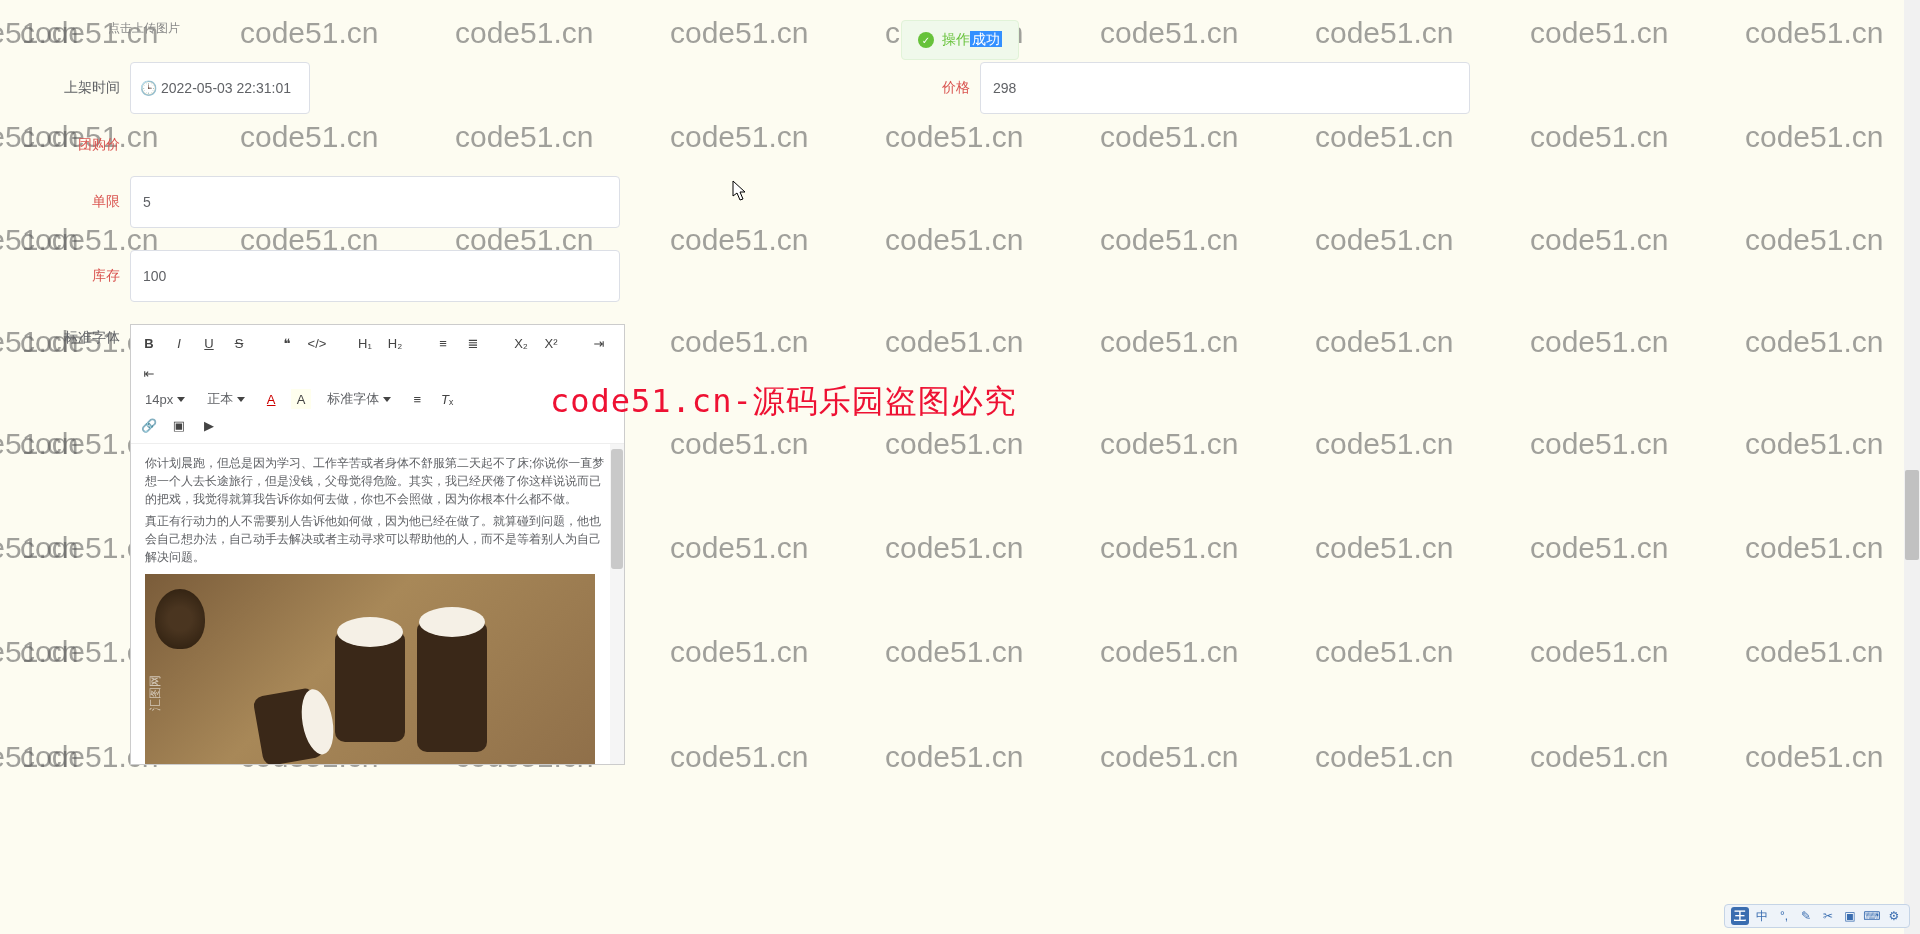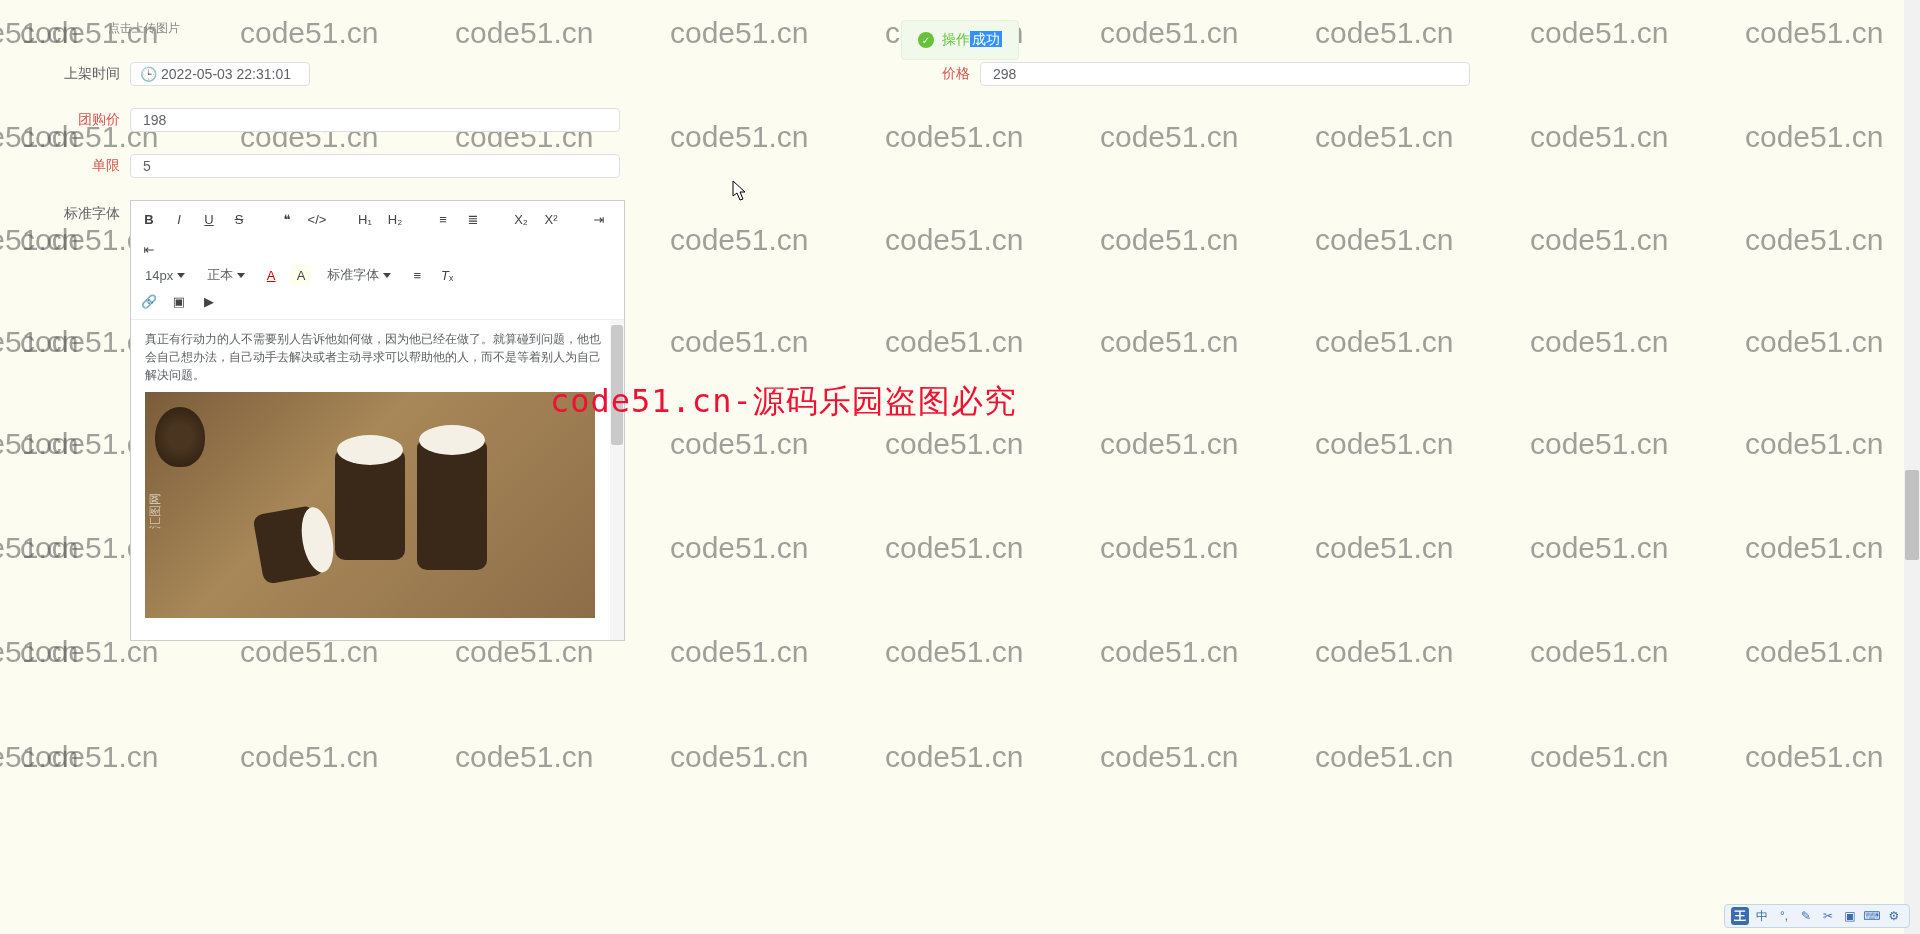--- a/index.html
+++ b/index.html
@@ -8,21 +8,21 @@
 .watermark span { position: absolute; color: #555; opacity: 0.55; font-size: 30px; white-space: nowrap; }
 .toast { position: absolute; top: 20px; left: 50%; transform: translateX(-50%); background: #f0f9eb; border: 1px solid #e1f3d8; border-radius: 4px; padding: 10px 16px; color: #67c23a; z-index: 100; display: flex; align-items: center; gap: 8px; }
 .toast .icon-check { width: 16px; height: 16px; border-radius: 50%; background: #67c23a; color: #fff; display: inline-flex; align-items: center; justify-content: center; font-size: 10px; }
 .toast .hl { background: #3390ff; color: #fff; padding: 0 2px; }
 .form { padding: 20px 40px; position: relative; z-index: 10; }
 .upload-hint { font-size: 12px; color: #888; margin-bottom: 25px; margin-left: 68px; }
 .row { display: flex; gap: 160px; margin-bottom: 22px; }
 .field { display: flex; align-items: center; }
 .label { width: 80px; text-align: right; margin-right: 10px; font-size: 14px; }
 .label.req { color: #d9534f; }
-.input { height: 24px; border: 1px solid #dcdfe6; border-radius: 4px; padding: 0 12px; font-size: 14px; color: #606266; outline: none; }
+.input { height: 52px; border: 1px solid #dcdfe6; border-radius: 4px; padding: 0 12px; font-size: 14px; color: #606266; outline: none; }
 .input.date { width: 180px; padding-left: 30px; background: #fff; }
 .date-wrap { position: relative; }
 .date-wrap .clock { position: absolute; left: 10px; top: 50%; transform: translateY(-50%); color: #c0c4cc; font-size: 14px; }
 .input.w490 { width: 490px; }
 .editor-row { display: flex; align-items: flex-start; margin-bottom: 20px; }
 .editor-label { width: 80px; text-align: right; margin-right: 10px; font-size: 14px; padding-top: 5px; }
 .editor { width: 495px; border: 1px solid #ccc; background: #fff; }
 .toolbar { border-bottom: 1px solid #eee; padding: 5px 8px; }
 .tb-row { display: flex; align-items: center; gap: 10px; padding: 3px 0; flex-wrap: wrap; }
 .tb-btn { width: 20px; height: 20px; display: inline-flex; align-items: center; justify-content: center; cursor: pointer; color: #444; font-size: 13px; }
@@ -159,31 +159,36 @@
     </div>
     <div class="field" style="margin-left:420px;">
       <div class="label req">价格</div>
       <input class="input w490" value="298" style="">
     </div>
   </div>
 
   <div class="row">
     <div class="field">
       <div class="label req">团购价</div>
-      <input class="input w490" value="198" style="">
     </div>
   </div>
 
   <div class="row">
     <div class="field">
       <div class="label req">单限</div>
       <input class="input w490" value="5" style="">
     </div>
   </div>
 
+  <div class="row">
+    <div class="field">
+      <div class="label req">库存</div>
+      <input class="input w490" value="100" style="">
+    </div>
+  </div>
 
   <div class="editor-row">
     <div class="editor-label">标准字体</div>
     <div class="editor">
       <div class="toolbar">
         <div class="tb-row">
           <span class="tb-btn">
               <b>B</b>
             </span>
           <span class="tb-btn">
@@ -232,20 +237,21 @@
         <div class="tb-row">
           <span class="tb-btn">🔗</span>
           <span class="tb-btn">▣</span>
           <span class="tb-btn">▶</span>
         </div>
       </div>
       <div class="editor-content">
         <div class="editor-scroll">
             <div class="editor-scroll-thumb"></div>
           </div>
+        <p>你计划晨跑，但总是因为学习、工作辛苦或者身体不舒服第二天起不了床;你说你一直梦想一个人去长途旅行，但是没钱，父母觉得危险。其实，我已经厌倦了你这样说说而已的把戏，我觉得就算我告诉你如何去做，你也不会照做，因为你根本什么都不做。</p>
         <p>真正有行动力的人不需要别人告诉他如何做，因为他已经在做了。就算碰到问题，他也会自己想办法，自己动手去解决或者主动寻求可以帮助他的人，而不是等着别人为自己解决问题。</p>
         <div class="editor-img">
           <div class="pinecone"></div>
           <div class="rice-cup c3">
               <div class="rice-top"></div>
             </div>
           <div class="rice-cup c1">
               <div class="rice-top"></div>
             </div>
           <div class="rice-cup c2">

